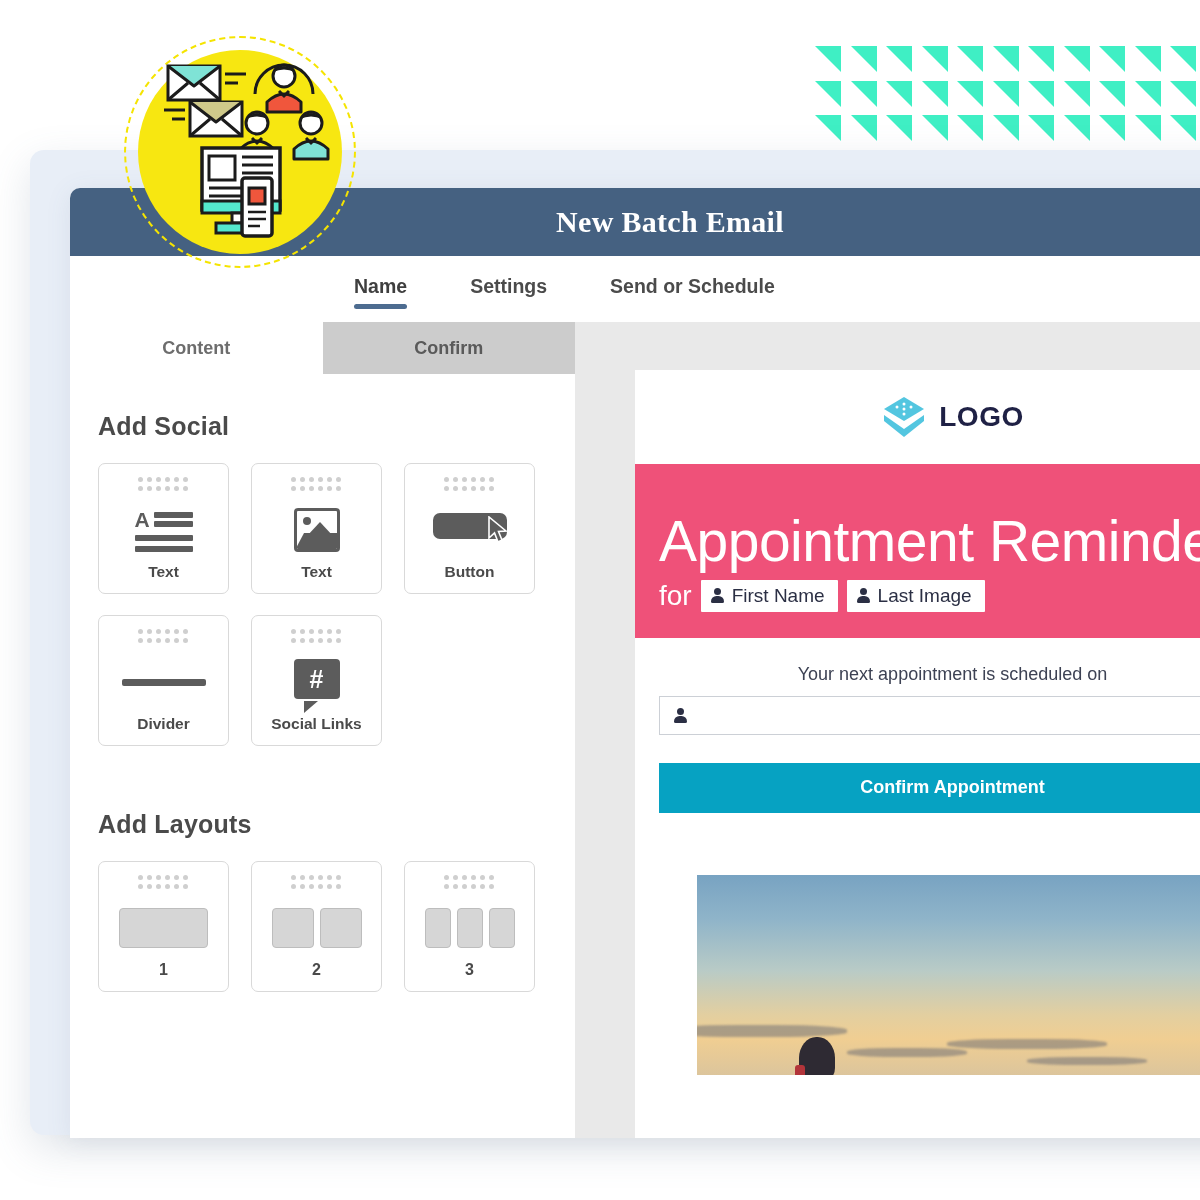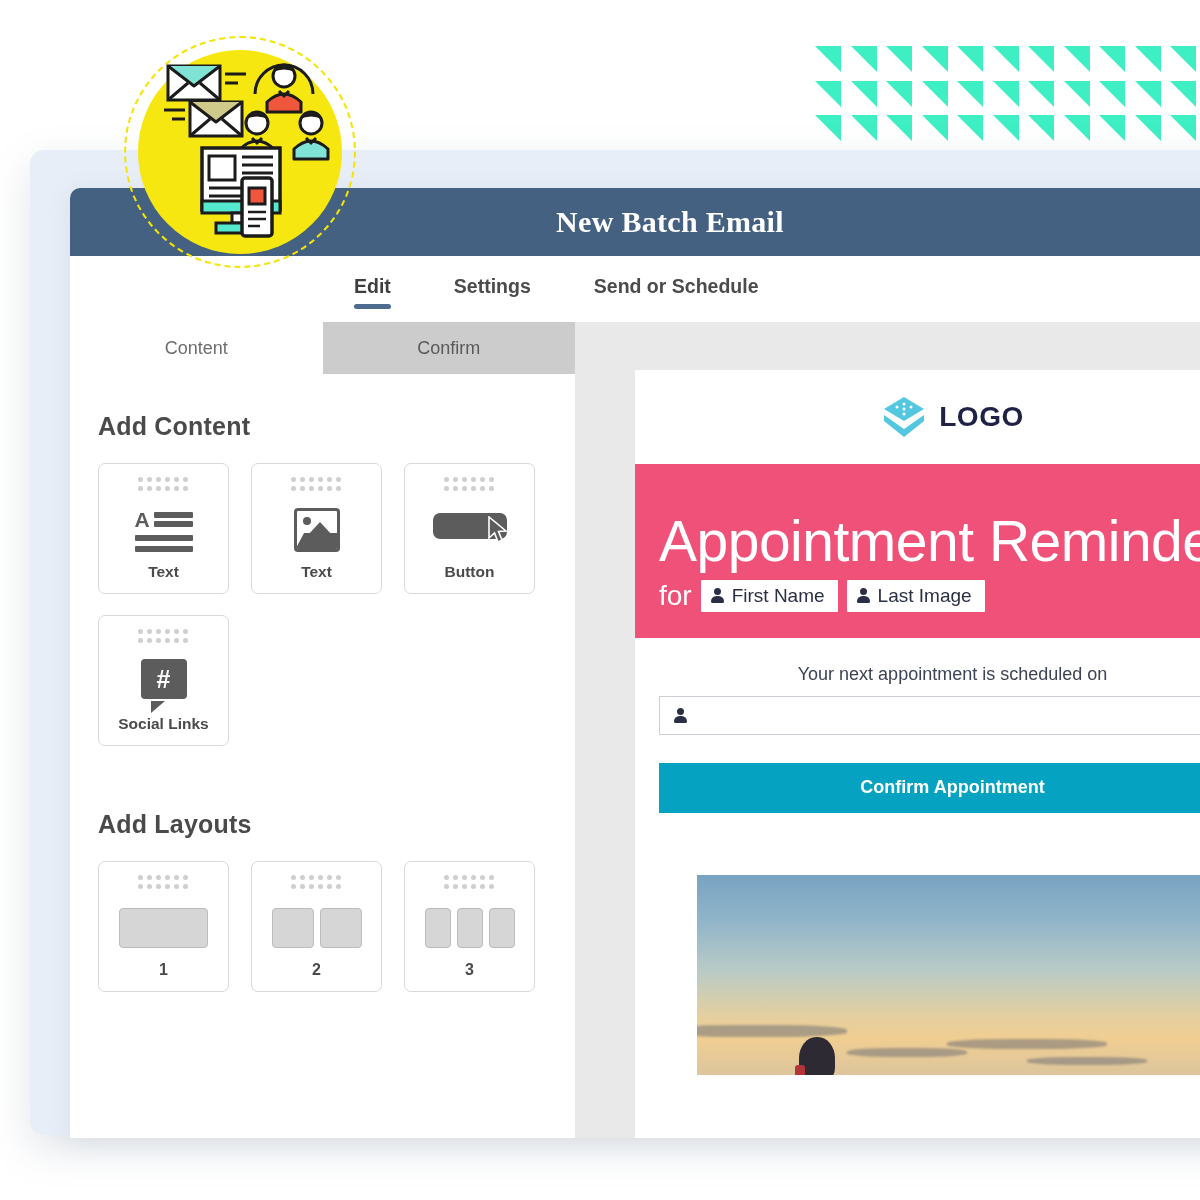--- a/index.html
+++ b/index.html
@@ -83,21 +83,21 @@
   }
 
   
   #body-split{ display:flex; height:816px; }
 
   
   #sidebar{ width:505px; background:#fff; position:relative; }
   #sub-tabs{ display:flex; height:52px; }
   .stab{
     flex:1; display:flex; align-items:center; justify-content:center;
-    font-size:18px; color:#6d6d6d; font-weight:400; cursor:pointer;
+    font-size:18px; color:#6d6d6d; font-weight:700; cursor:pointer;
   }
   .stab.inactive{ background:#ffffff; }
   .stab.active-design{ background:#CCCCCC; color:#5a5a5a; }
 
   #sidebar-inner{ padding:38px 0 0 28px; }
   .section-title{
     font-size:25px; font-weight:700; color:#4a4a4a;
     letter-spacing:.2px; margin-bottom:22px;
   }
 
@@ -371,37 +371,37 @@
 
 <div id="window-frame"></div>
 
 <div id="window">
 
   <div id="titlebar">
     <h1>New Batch Email</h1>
   </div>
 
   <nav id="primary-tabs">
-    <div class="ptab active">Edit</div>
+    <div class="ptab active">Name</div>
     <div class="ptab">Settings</div>
     <div class="ptab">Send or Schedule</div>
   </nav>
 
   <div id="body-split">
 
     <aside id="sidebar">
 
       <div id="sub-tabs">
         <div class="stab inactive">Content</div>
         <div class="stab active-design">Confirm</div>
       </div>
 
       <div id="sidebar-inner">
 
-        <h2 class="section-title">Add Content</h2>
+        <h2 class="section-title">Add Social</h2>
 
         <div class="tile-row">
 
           <div class="tile">
             <div class="handle-dots">
               <span></span>
                 <span></span>
                 <span></span>
                 <span></span>
                 <span></span>
@@ -476,20 +476,40 @@
                   <path d="M2 1 L2 22 L7.5 17 L11 26 L15 24 L11.5 15.5 L19 15 Z" fill="#5c5c5c" stroke="#ffffff" stroke-width="1.6"></path>
                 </svg>
               </div>
             </div>
             <div class="tile-label">Button</div>
           </div>
         </div>
 
         <div class="tile-row">
 
+          <div class="tile">
+            <div class="handle-dots">
+              <span></span>
+                <span></span>
+                <span></span>
+                <span></span>
+                <span></span>
+                <span></span>
+              <span></span>
+                <span></span>
+                <span></span>
+                <span></span>
+                <span></span>
+                <span></span>
+            </div>
+            <div class="tile-art">
+              <div class="icon-divider"></div>
+            </div>
+            <div class="tile-label">Divider</div>
+          </div>
 
           <div class="tile">
             <div class="handle-dots">
               <span></span>
                 <span></span>
                 <span></span>
                 <span></span>
                 <span></span>
                 <span></span>
               <span></span>

